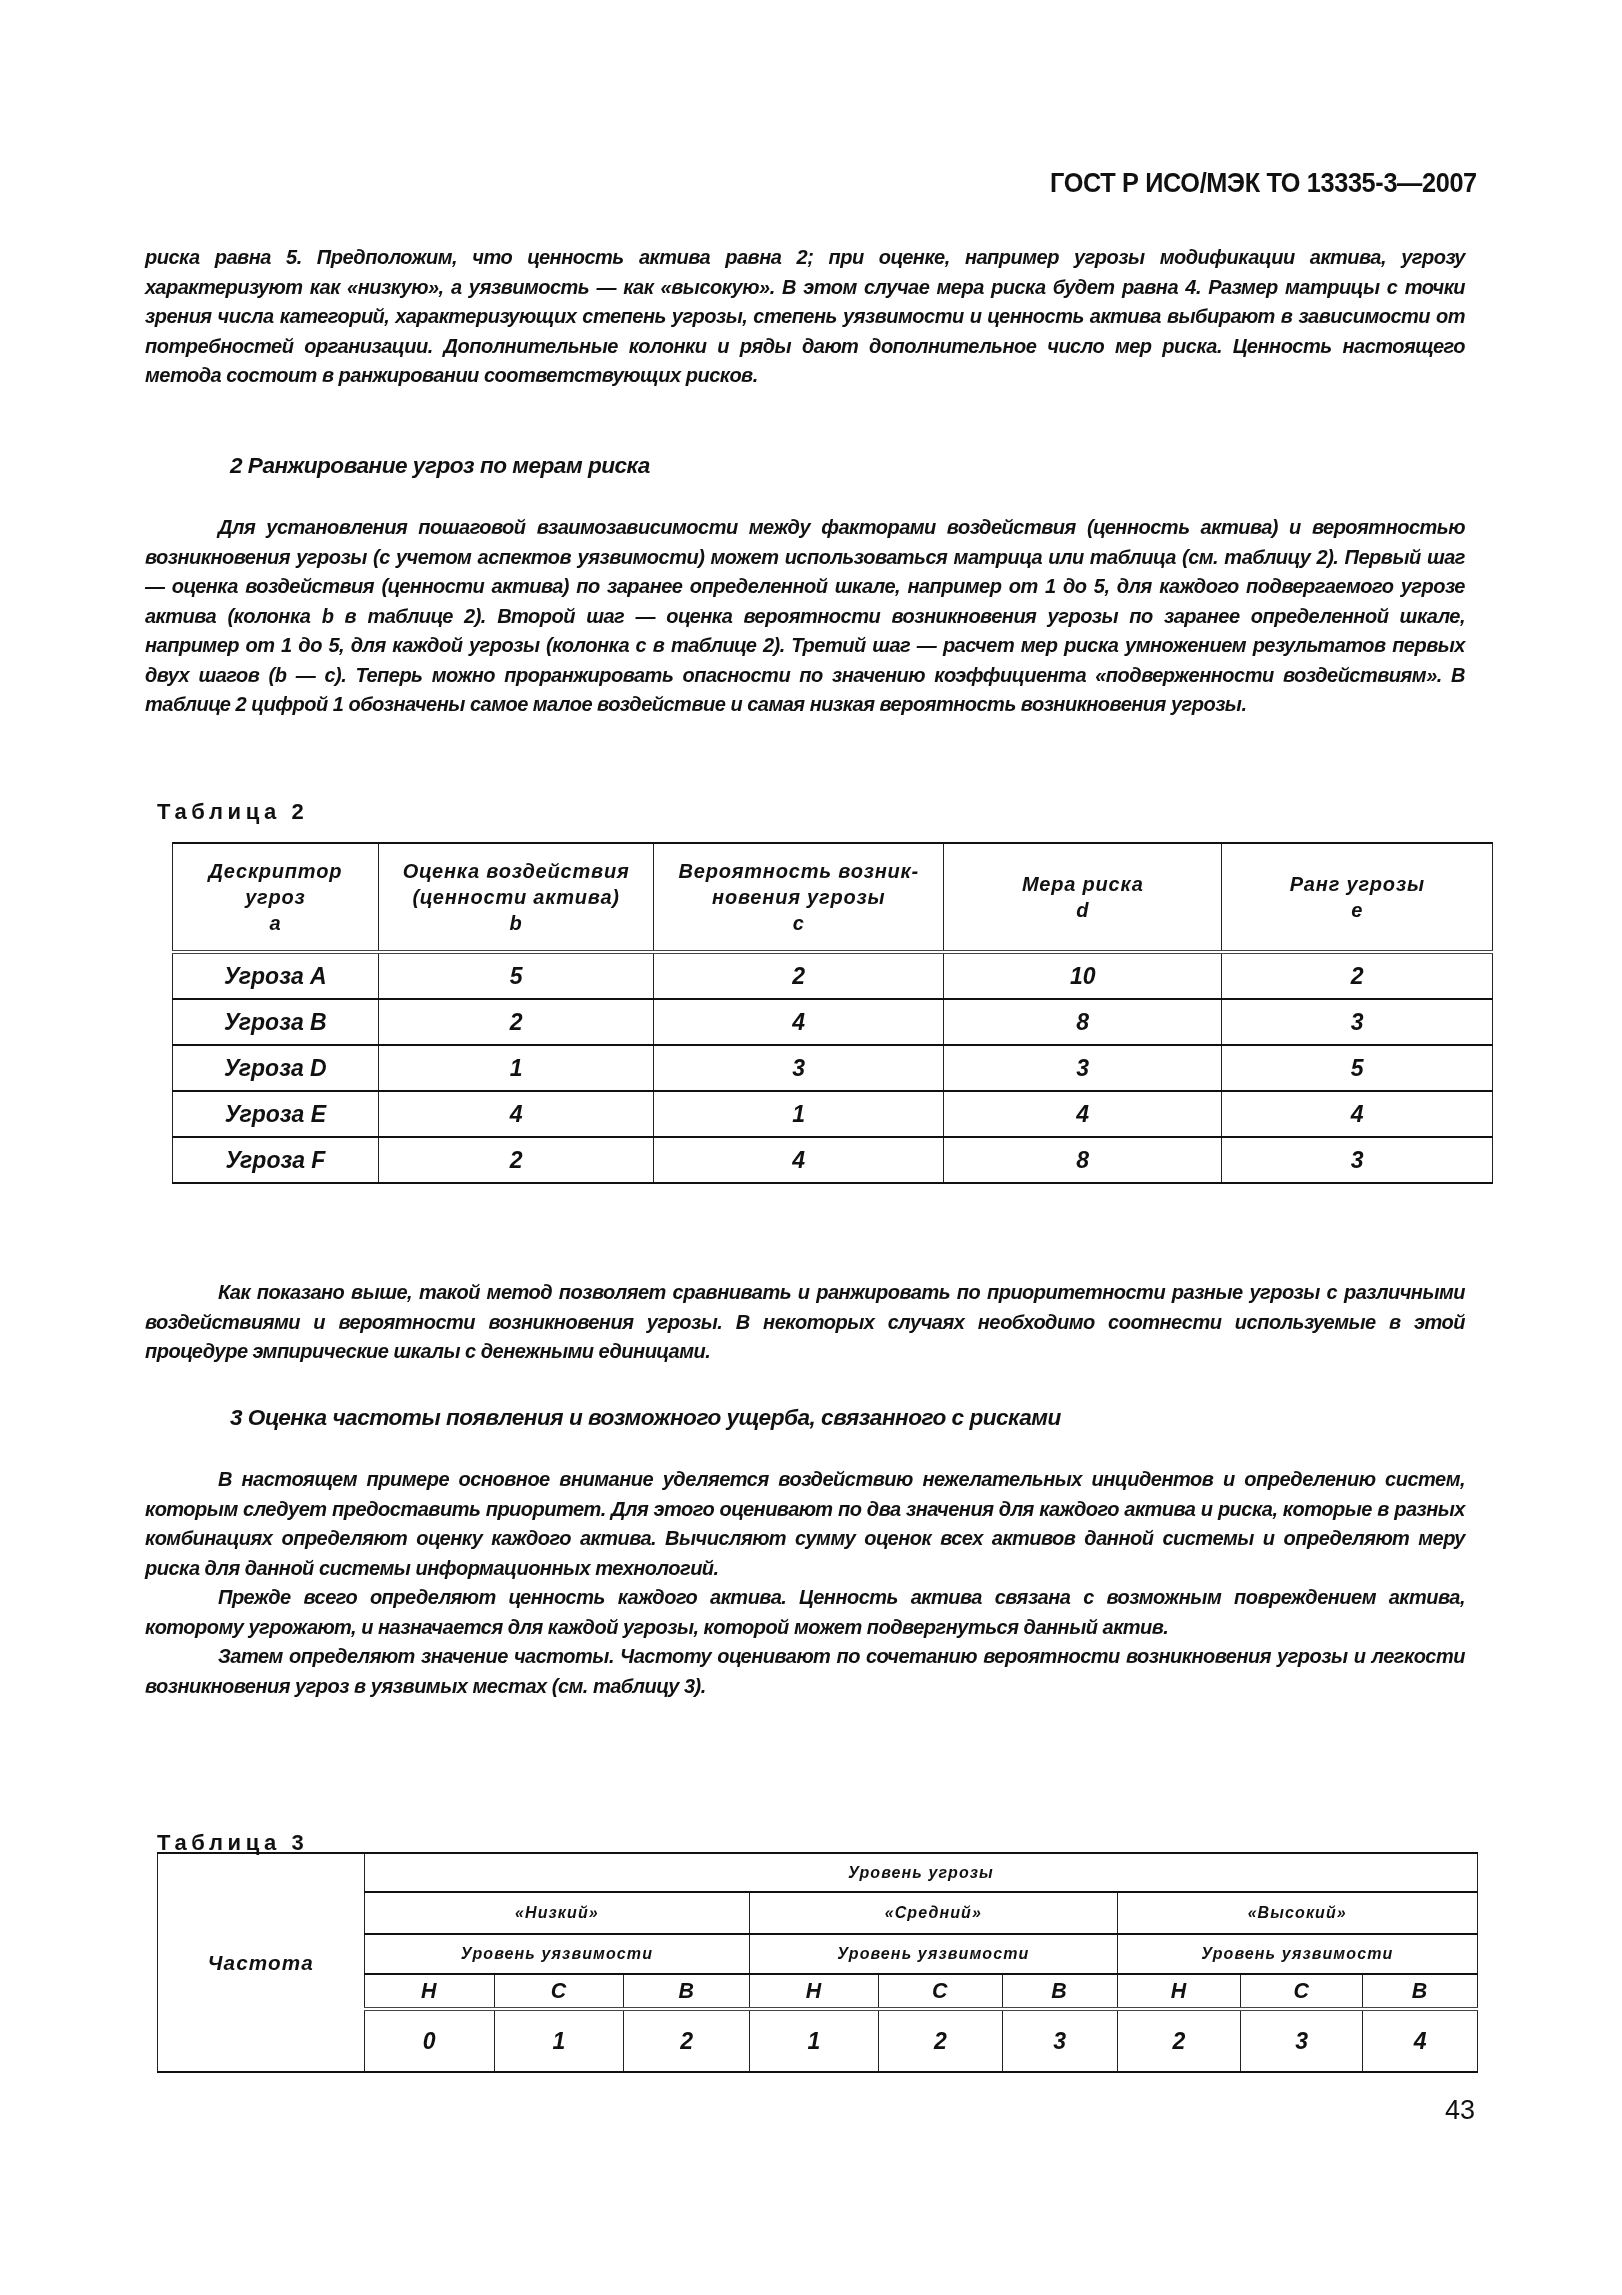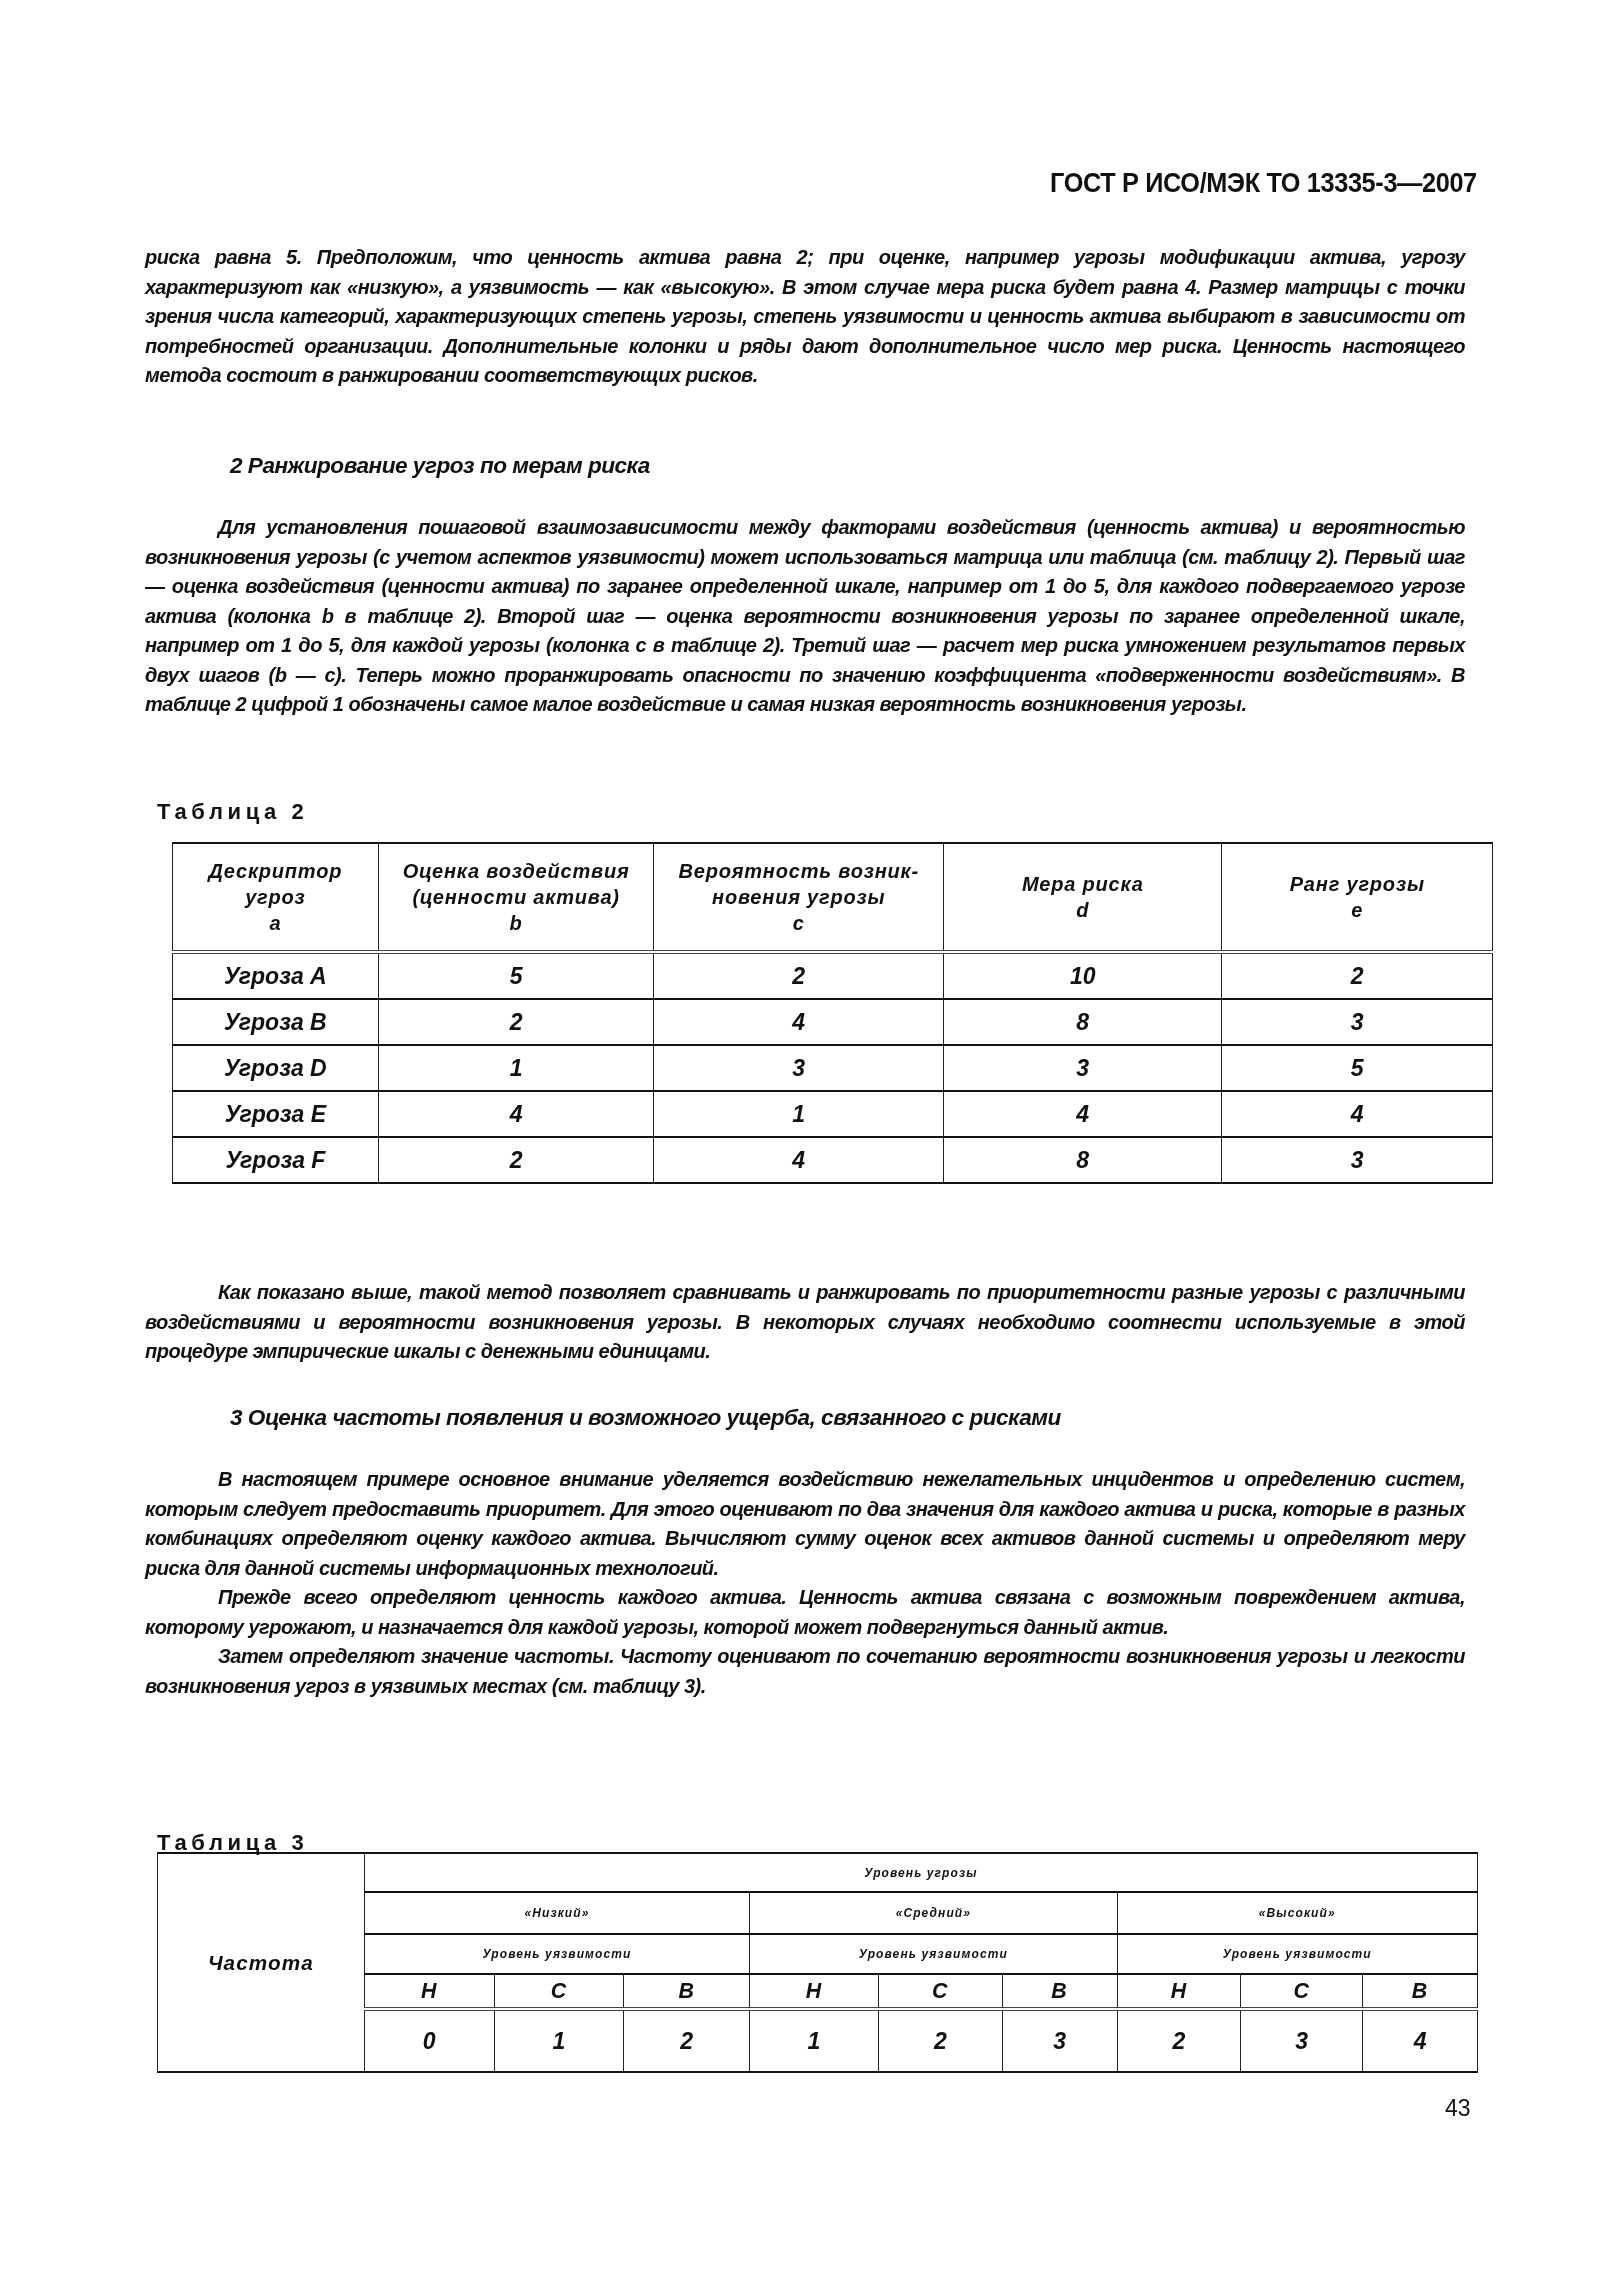--- a/index.html
+++ b/index.html
@@ -14,27 +14,27 @@
   .h2 { position: absolute; left: 230px; font-weight: bold; font-style: italic; font-size: 22.6px;
         letter-spacing: -0.5px; }
   .cap { position: absolute; left: 157px; font-weight: bold; font-size: 22px;
          letter-spacing: 4.6px; }
   table { position: absolute; border-collapse: collapse; font-style: italic; font-weight: bold; }
   td, th { border: 1.1px solid #222; text-align: center; vertical-align: middle; padding: 0; }
   #t2 { left: 172px; top: 842px; width: 1321px; font-size: 23px; border-top: 2.3px solid #111; border-bottom: 2.3px solid #111; }
   #t2 th { font-size: 20px; font-weight: bold; letter-spacing: 0.8px; line-height: 26px; height: 106px; border-bottom: 4.6px double #444; }
   #t2 td { height: 44px; border-top: 2.3px solid #111; margin-top: 36px; }
   #t3 { left: 157px; top: 1852px; width: 1321px; font-size: 21.4px; border-top: 2.3px solid #111; border-bottom: 2.3px solid #111; }
-  #t3 th { font-weight: bold; font-size: 12px; letter-spacing: 1.1px; }
+  #t3 th { font-weight: bold; font-size: 16px; letter-spacing: 1.1px; }
   #t3 .r1 th { height: 37px; border-bottom: 2.3px solid #111; }
   #t3 .r2 th { height: 40px; border-bottom: 2.3px solid #111; }
   #t3 .r3 th { height: 38px; border-bottom: 2.3px solid #111; }
   #t3 .r4 th { height: 32px; border-bottom: 4.6px double #444; font-size: 21.4px; }
   #t3 .r5 td { height: 60px; font-size: 23px; }
-  .pnum { position: absolute; top: 2095px; left: 1445px; font-size: 23px; }
+  .pnum { position: absolute; top: 2095px; left: 1445px; font-size: 27px; }
 </style>
 </head>
 <body>
 
 <div class="hdr">ГОСТ Р ИСО/МЭК ТО 13335-3—2007</div>
 
 <div class="txt" style="top:243px;">
   <p class="noind">риска равна 5. Предположим, что ценность актива равна 2; при оценке, например угрозы модификации актива, угрозу характеризуют как «низкую», а уязвимость — как «высокую». В этом случае мера риска будет равна 4. Размер матрицы с точки зрения числа категорий, характеризующих степень угрозы, степень уязвимости и ценность актива выбирают в зависимости от потребностей организации. Дополнительные колонки и ряды дают дополнительное число мер риска. Ценность настоящего метода состоит в ранжировании соответствующих рисков.</p>
 </div>
 

